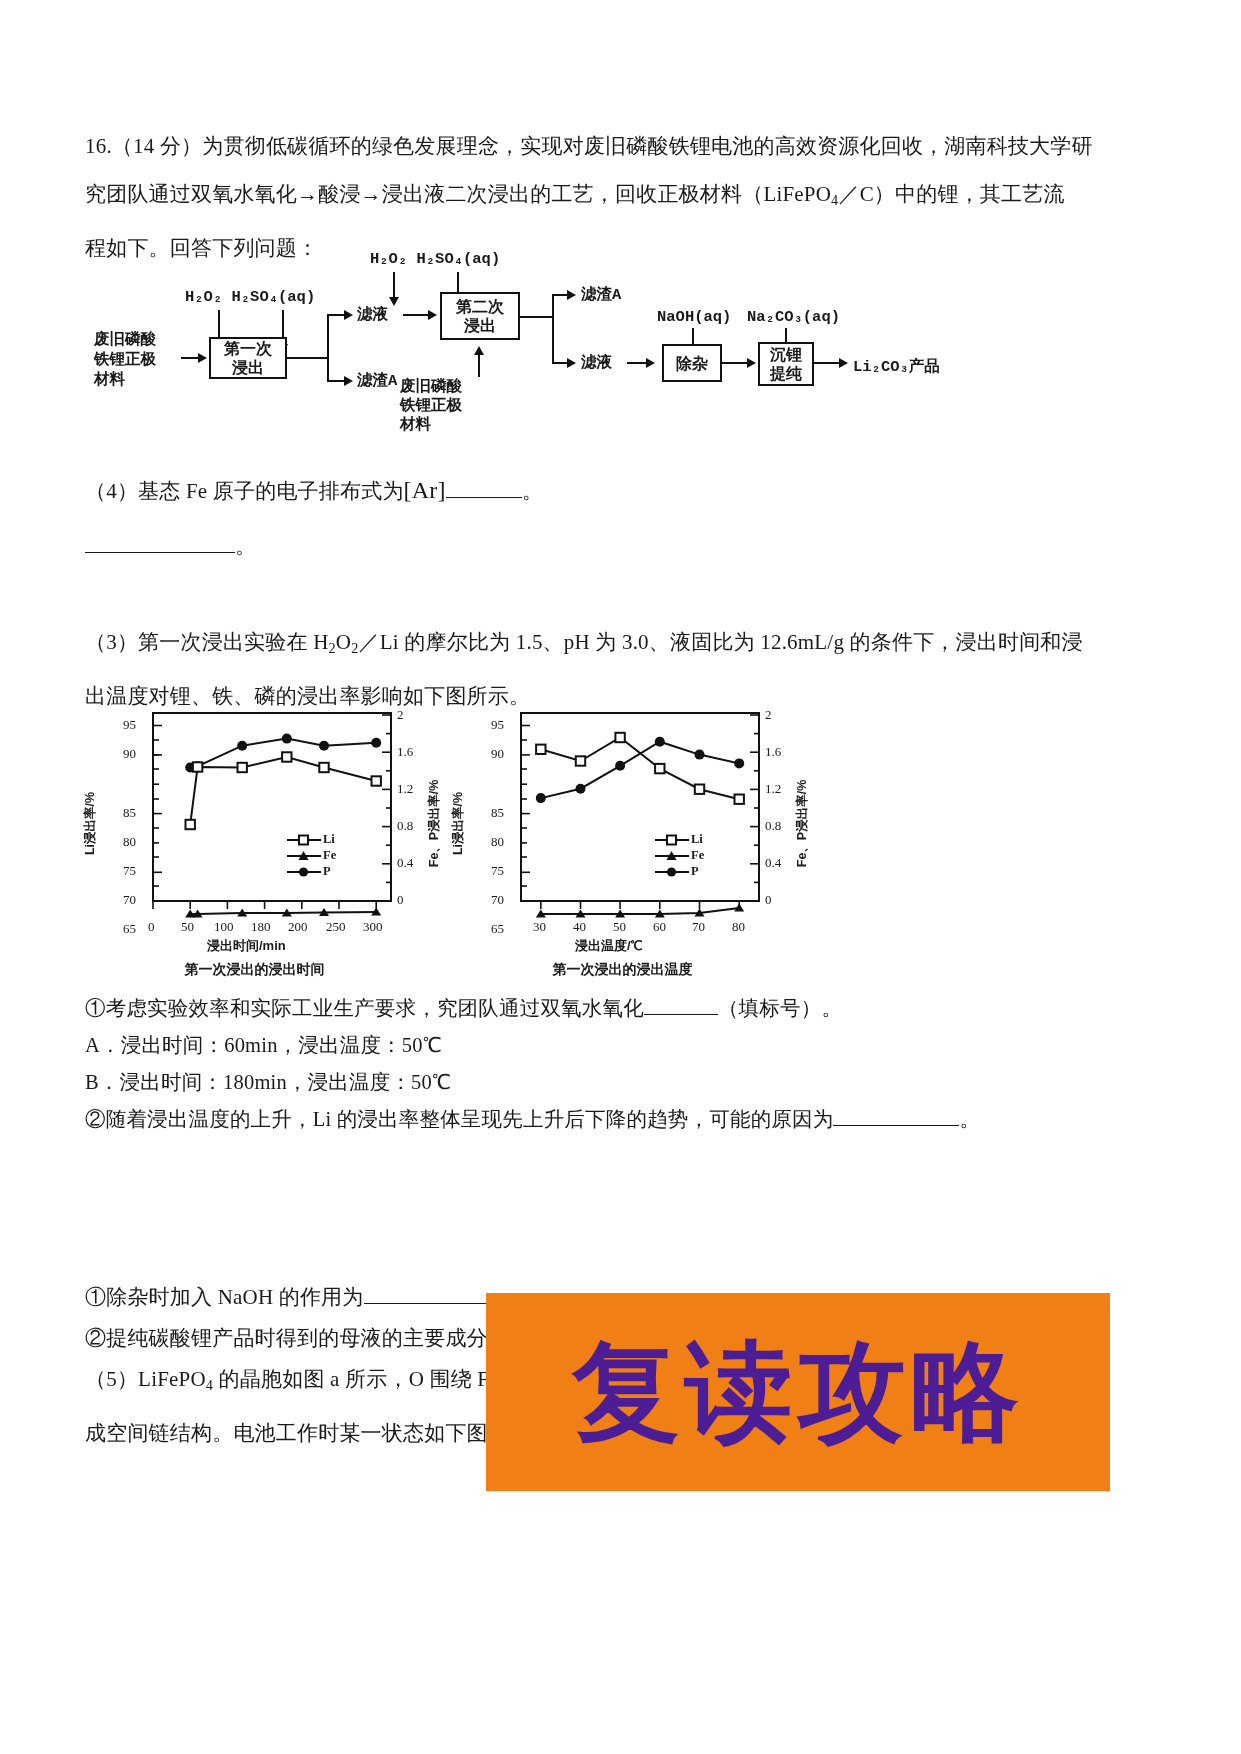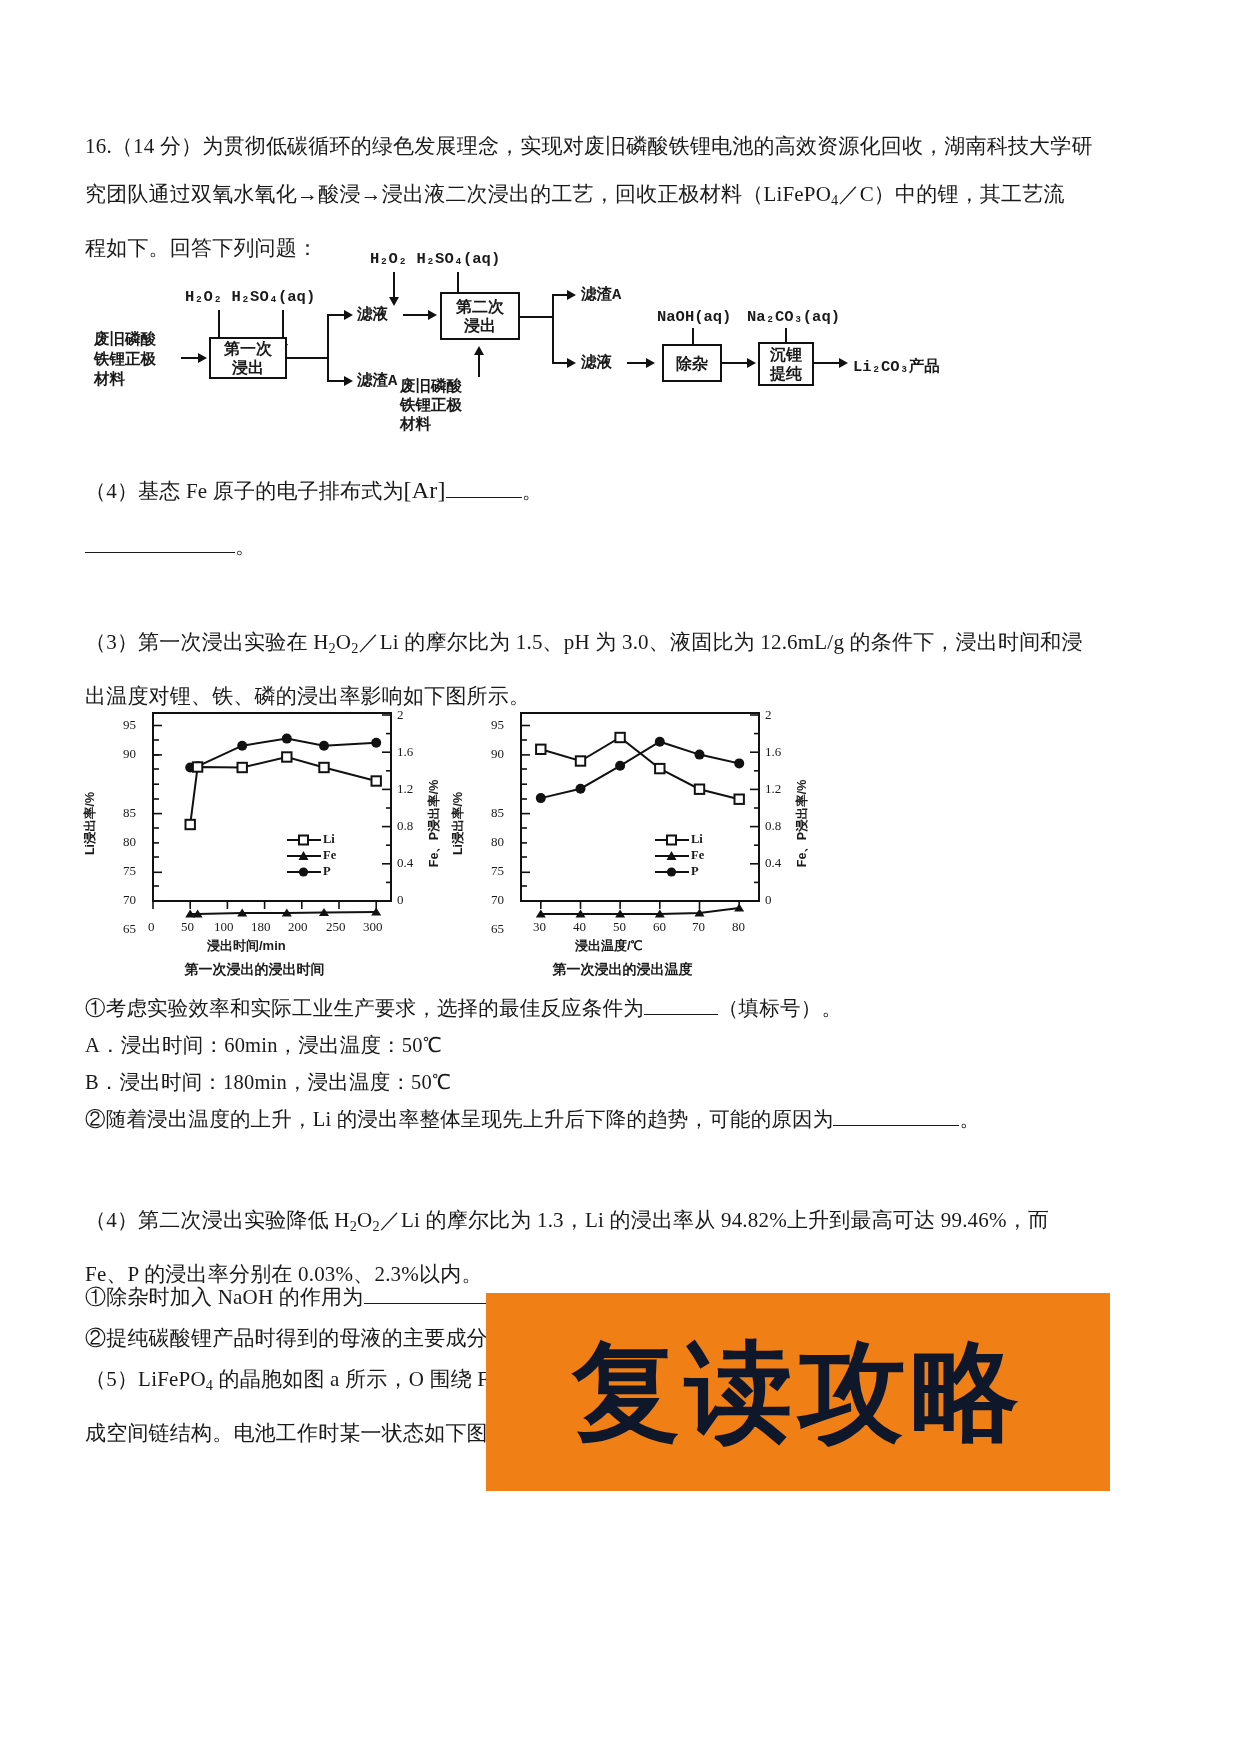--- a/index.html
+++ b/index.html
@@ -63,21 +63,21 @@
   }
   .tickno { position:absolute; font-size:13px; font-family:"Liberation Serif", serif; white-space:nowrap; }
   .legend-txt { font-size:12.5px; font-weight:bold; font-family:"Liberation Serif", serif; }
 
   
   .wm {
     position:absolute; left:486px; top:1293px; width:624px; height:198px;
     background:#F07F16; display:flex; align-items:center; justify-content:center;
   }
   .wm span {
-    color:#0f172a; font-size:108px; font-weight:bold; letter-spacing:5px;
+    color:#4c1d95; font-size:108px; font-weight:bold; letter-spacing:5px;
     font-family:"Liberation Sans", sans-serif; line-height:1;
   }
 </style>
 </head>
 <body>
 
 <div class="page">
 
   <div class="body-text para" style="top:122px;">
     <div>16.（14 分）为贯彻低碳循环的绿色发展理念，实现对废旧磷酸铁锂电池的高效资源化回收，湖南科技大学研</div>
@@ -407,32 +407,26 @@
       <div class="legend-txt" style="position:absolute; left:228px; top:159px;">P</div>
 
       <div class="ylab-l" style="left:-36px; top:110px; transform:rotate(-90deg);">Li浸出率/%</div>
       <div class="ylab-r" style="left:296px; top:110px; transform:rotate(-90deg);">Fe、P浸出率/%</div>
       <div class="axis-title" style="left:112px; top:232px;">浸出温度/℃</div>
       <div class="chart-cap" style="left:-28px; top:256px;">第一次浸出的浸出温度</div>
     </div>
   </div>
 
   <div class="body-text para" style="top:990px; line-height:37px; font-size:20.5px;">
-    <div><span>①考虑实验效率和实际工业生产要求，选择的最佳反应条件为</span><span class="blank" style="width:74px;"></span><span>（填标号）。</span></div>
+    <div><span>①考虑实验效率和实际工业生产要求，究团队通过双氧水氧化</span><span class="blank" style="width:74px;"></span><span>（填标号）。</span></div>
     <div>A．浸出时间：60min，浸出温度：50℃</div>
     <div>B．浸出时间：180min，浸出温度：50℃</div>
     <div><span>②随着浸出温度的上升，Li 的浸出率整体呈现先上升后下降的趋势，可能的原因为</span><span class="blank" style="width:126px;"></span><span>。</span></div>
   </div>
 
-  <div class="body-text para" style="top:1196px;">
-    <div>
-      <span>（4）第二次浸出实验降低 H</span><sub>2</sub><span>O</span><sub>2</sub><span>／Li 的摩尔比为 1.3，Li 的浸出率从 94.82%上升到最高可达 99.46%，而</span>
-    </div>
-    <div>Fe、P 的浸出率分别在 0.03%、2.3%以内。</div>
-  </div>
   <div class="body-text para" style="top:1277px; line-height:41px;">
     <div><span>①除杂时加入 NaOH 的作用为</span><span class="blank" style="width:126px;"></span><span>。</span></div>
     <div>②提纯碳酸锂产品时得到的母液的主要成分是</div>
   </div>
 
   <div class="body-text para" style="top:1355px;">
     <div>
       <span>（5）LiFePO</span><sub>4</sub><span> 的晶胞如图 a 所示，O 围绕 F</span>
     </div>
     <div>成空间链结构。电池工作时某一状态如下图所</div>

